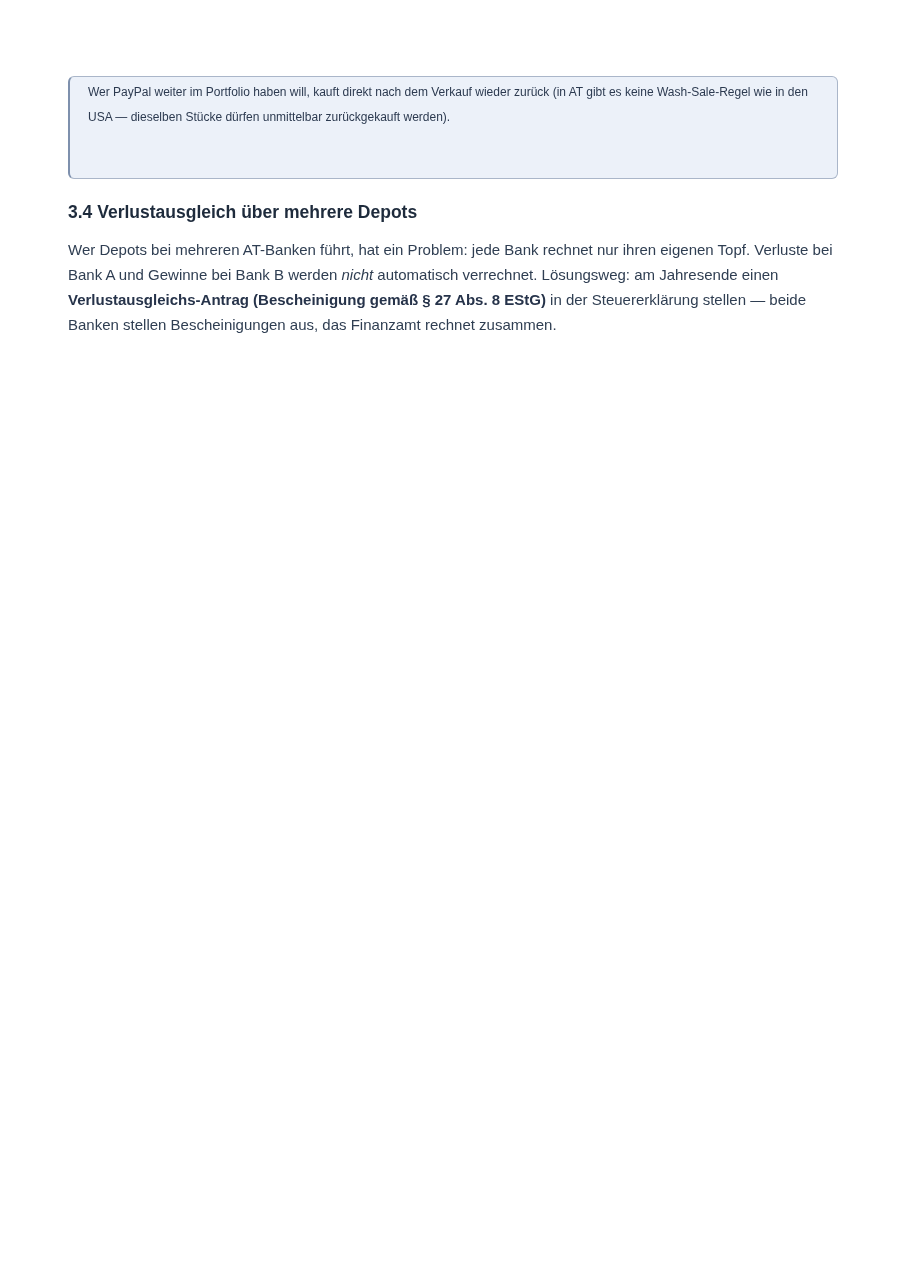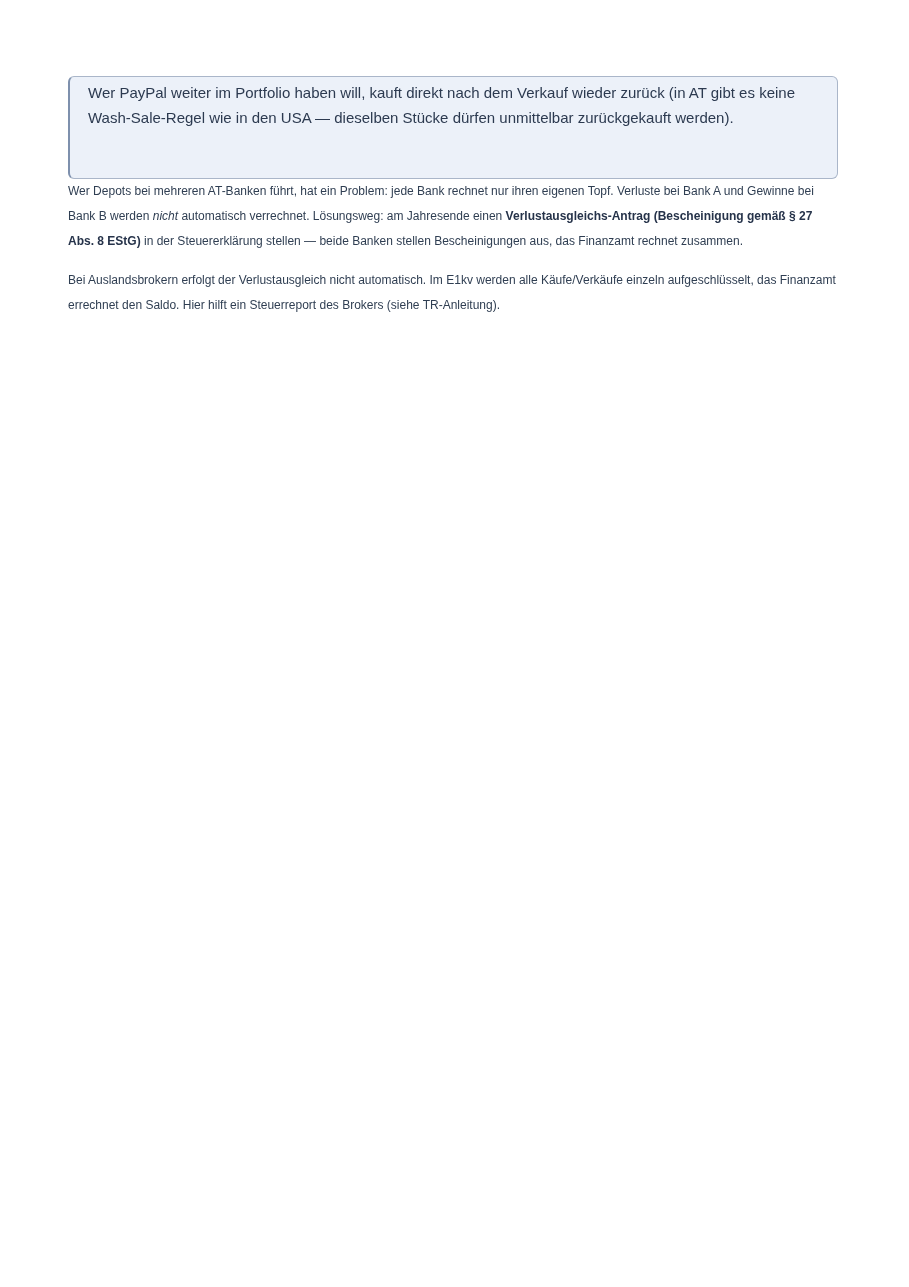--- a/index.html
+++ b/index.html
@@ -21,53 +21,53 @@
     top: 76px;
     width: 770px;
   }
   .callout {
     height: 103px;
     background: #ecf1f9;
     border: 1px solid #aab6c9;
     border-left: 2px solid #7e90ad;
     border-radius: 6px;
     padding: 3px 10px 0 18px;
-    font-size: 15px;
+    font-size: 12px;
     line-height: 25px;
     color: #2c3a50;
     overflow: hidden;
   }
   h2.section-heading {
     font-size: 17.5px;
     line-height: 24px;
     font-weight: bold;
     color: #1e2b3c;
     margin: 21px 0 13px 0;
   }
   p.body-paragraph {
-    font-size: 12px;
+    font-size: 15px;
     line-height: 25px;
     color: #2f3e52;
     margin: 0 0 14px 0;
   }
   p.body-paragraph strong { font-weight: bold; color: #26334a; }
   p.body-paragraph em { font-style: italic; }
 </style>
 </head>
 <body>
 
 <div class="page">
   <div class="content">
 
     <div class="callout">
       <span>Wer PayPal weiter im Portfolio haben will, kauft direkt nach dem Verkauf wieder zurück (in AT gibt es keine Wash-Sale-Regel wie in den USA — dieselben Stücke dürfen unmittelbar zurückgekauft werden).</span>
     </div>
 
     <section>
+      <h2 class="section-heading">3.4 Verlustausgleich über mehrere Depots</h2>
       <p class="body-paragraph"><span>Wer Depots bei mehreren AT-Banken führt, hat ein Problem: jede Bank rechnet nur ihren eigenen Topf. Verluste bei Bank A und Gewinne bei Bank B werden </span><em>nicht</em><span> automatisch verrechnet. Lösungsweg: am Jahresende einen </span><strong>Verlustausgleichs-Antrag (Bescheinigung gemäß § 27 Abs. 8 EStG)</strong><span> in der Steuererklärung stellen — beide Banken stellen Bescheinigungen aus, das Finanzamt rechnet zusammen.</span></p>
     </section>
 
     <section>
-      <p class="body-paragraph"><span>Bei Auslandsbrokern erfolgt der Verlustausgleich nicht automatisch. Im E1kv werden alle Käufe/Verkäufe einzeln aufgeschlüsselt, das Finanzamt errechnet den Saldo. Hier hilft ein Steuerreport des Brokers (siehe TR-Anleitung).</span></p>
     </section>
 
   </div>
 </div>
 
 </body></html>

